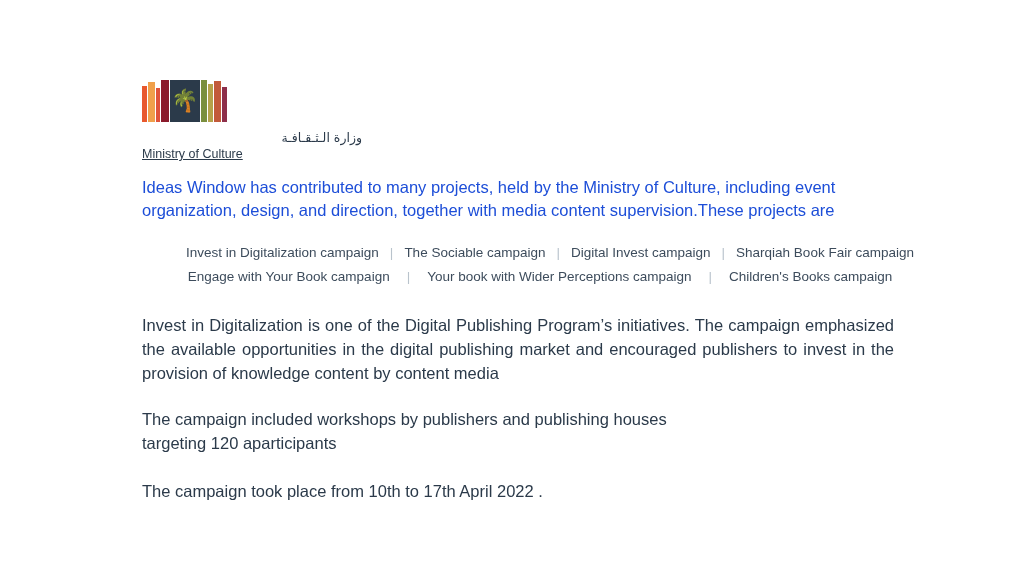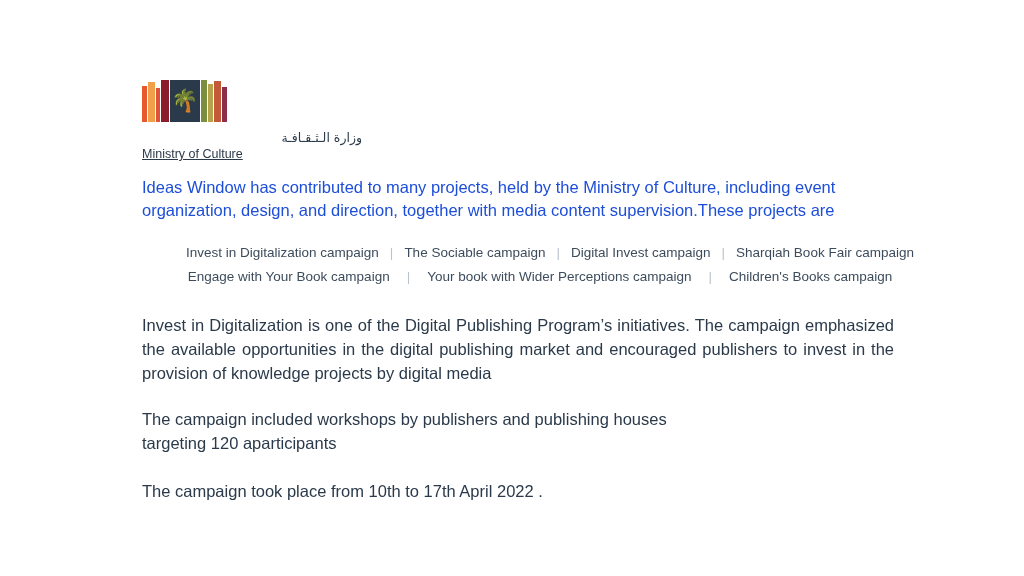--- a/index.html
+++ b/index.html
@@ -160,21 +160,21 @@
       </div>
       <div class="chip-row row-2">
         <span class="chip">Engage with Your Book campaign</span>
         <span class="sep wide">|</span>
         <span class="chip">Your book with Wider Perceptions campaign</span>
         <span class="sep wide">|</span>
         <span class="chip">Children's Books campaign</span>
       </div>
     </div>
 
-    <p class="para justified">Invest in Digitalization is one of the Digital Publishing Program’s initiatives. The campaign emphasized the available opportunities in the digital publishing market and encouraged publishers to invest in the provision of knowledge projects by digital media</p>
+    <p class="para justified">Invest in Digitalization is one of the Digital Publishing Program’s initiatives. The campaign emphasized the available opportunities in the digital publishing market and encouraged publishers to invest in the provision of knowledge content by content media</p>
 
     <p class="para tight">
       <span>The campaign included workshops by publishers and publishing houses</span><br>
       <span>targeting 120 aparticipants</span>
     </p>
 
     <p class="para">The campaign took place from 10th  to 17th April 2022 .</p>
 
   </div>
 </div>

